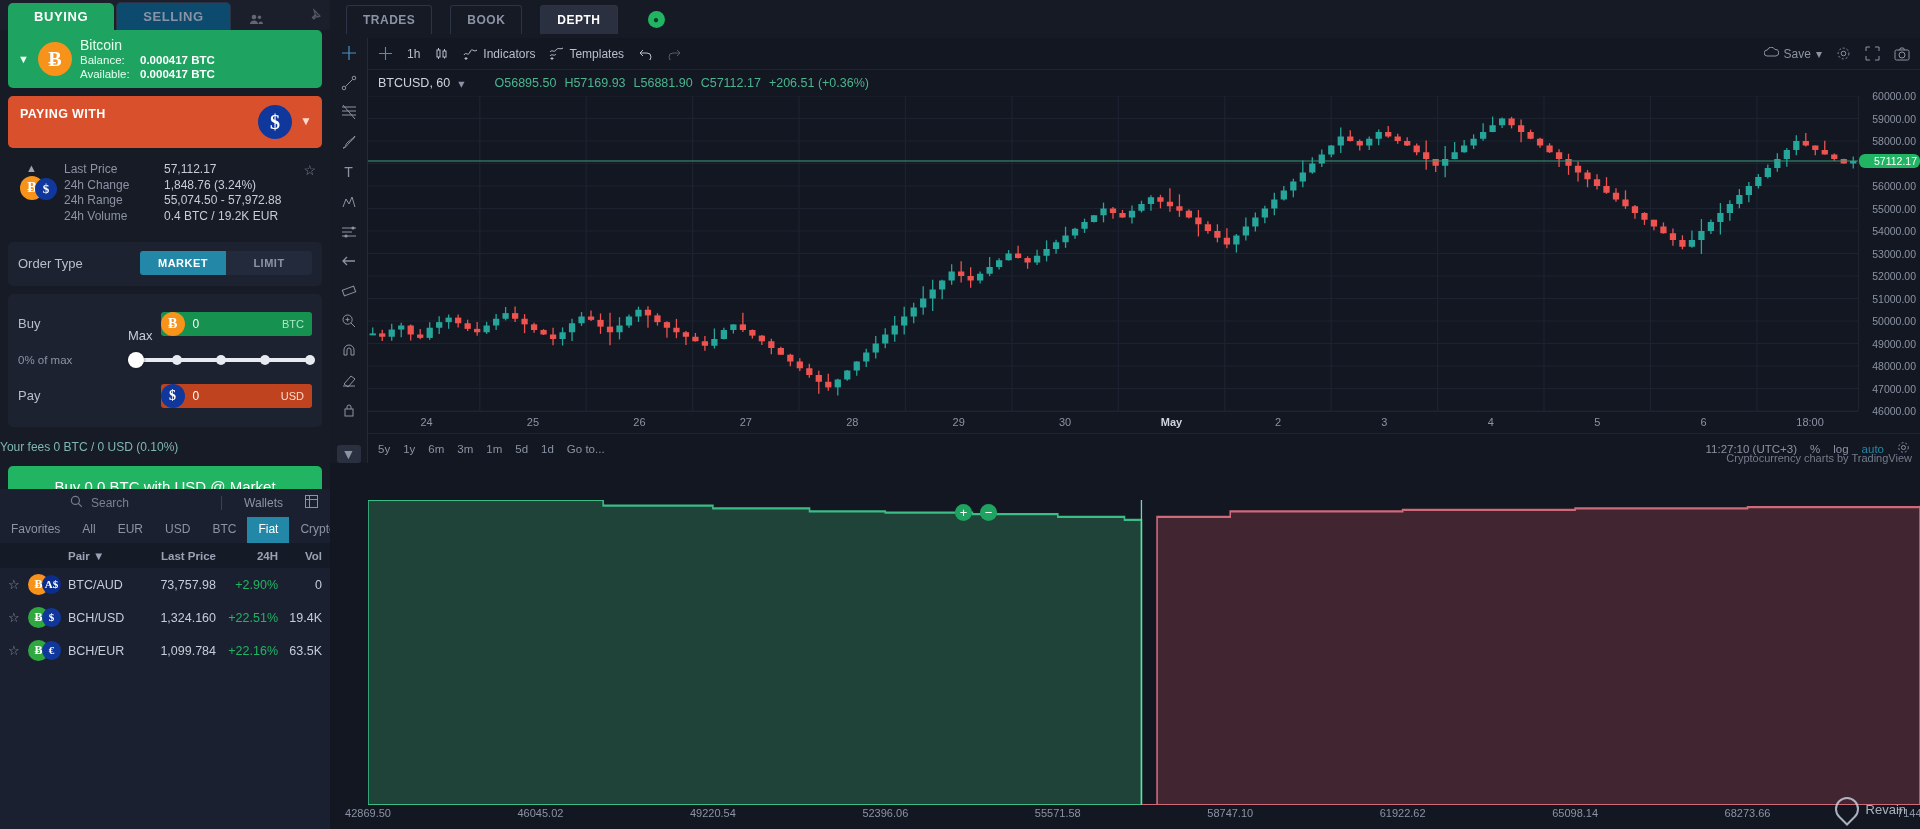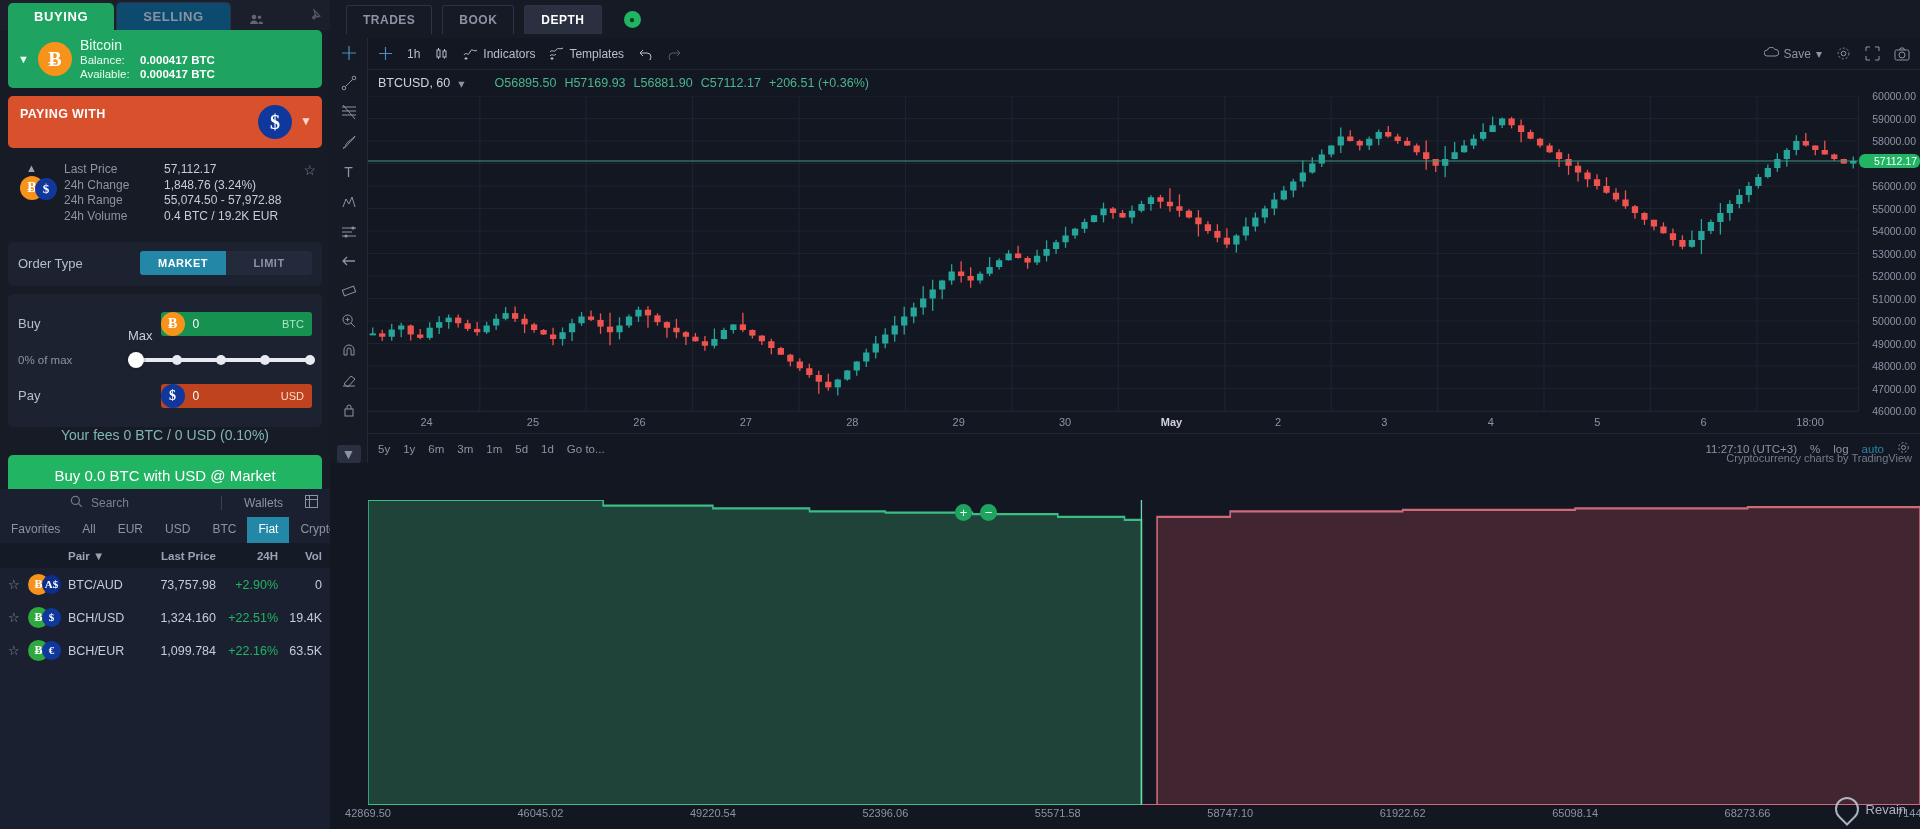--- a/index.html
+++ b/index.html
@@ -125,21 +125,21 @@
   .amt-val { flex: 1; padding-left: 8px; font-size: 12px; color: #fff; }
   .amt-unit { padding-right: 8px; font-size: 11px; color: #ffd9cd; }
   .amt-unit.g { color: #a9e9c7; }
   .slider-row { display: flex; align-items: center; margin: 11px 0 10px 0; }
   .slider-lbl { font-size: 11.5px; color: #8b93a4; width: 110px; }
   .slider-track { flex: 1; height: 4px; background: #e7eaf0; border-radius: 2px; position: relative; }
   .sl-dot { position: absolute; top: -3px; width: 10px; height: 10px; border-radius: 50%; background: #e7eaf0; }
   .sl-handle { position: absolute; top: -6px; left: 0; width: 16px; height: 16px; border-radius: 50%;
     background: #fff; box-shadow: 0 0 3px rgba(0,0,0,.5); }
 
-  .fees { text-align: center; font-size: 14px; color: #7fb7b5; }
+  .fees { font-size: 12px; color: #7fb7b5; margin-top: 13px; }
   .buy-btn { margin: 12px 8px 0 8px; background: #21b463; border-radius: 5px; height: 40px;
     display: flex; align-items: center; justify-content: center; color: #fff; font-size: 15px; cursor: pointer; }
 
   .market-list { position: absolute; left: 0; right: 0; top: 489px; bottom: 0; background: #1b2030; }
   .ml-search { height: 28px; display: flex; align-items: center; font-size: 12px; color: #8b93a4;
     padding: 0 8px; gap: 8px; }
   .ml-mag { margin-left: 62px; opacity: .8; }
   .ml-ph { color: #79818f; }
   .ml-div { margin-left: auto; margin-right: 0; width: 1px; height: 14px; background: #3a4155; }
   .ml-wallets { margin-left: 14px; color: #8b93a4; }
@@ -163,21 +163,21 @@
   .c-chg { width: 62px; text-align: right; color: #21b463; }
   .c-vol { width: 44px; text-align: right; color: #c6ccd8; }
   .hd-pair { flex: 1; padding-left: 60px; }
   .hd-price { width: 78px; text-align: right; }
   .hd-chg { width: 62px; text-align: right; }
   .hd-vol { width: 44px; text-align: right; }
 
   
   .right-side { flex: 1; position: relative; background: #131722; }
   .top-tabs { height: 38px; display: flex; align-items: center; background: #161a25;
-    padding-left: 16px; gap: 8px; }
+    padding-left: 16px; gap: 16px; }
   .tt { font-size: 12px; font-weight: bold; letter-spacing: .5px; color: #8b93a4;
     padding: 7px 16px; border: 1px solid #2b3346; border-bottom: none; cursor: pointer;
     border-radius: 3px 3px 0 0; margin-right: 2px; }
   .tt.active { background: #2a3040; color: #fff; }
   .tt-badge { width: 17px; height: 17px; border-radius: 50%; background: #21b463;
     margin-left: 12px; display: flex; align-items: center; justify-content: center;
     font-size: 10px; color: #0d3c24; }
 
   .chart-area { position: relative; height: 425px; background: #131722; display: flex; }
   .chart-toolbar { width: 38px; background: #161a25; border-right: 1px solid #242937;

